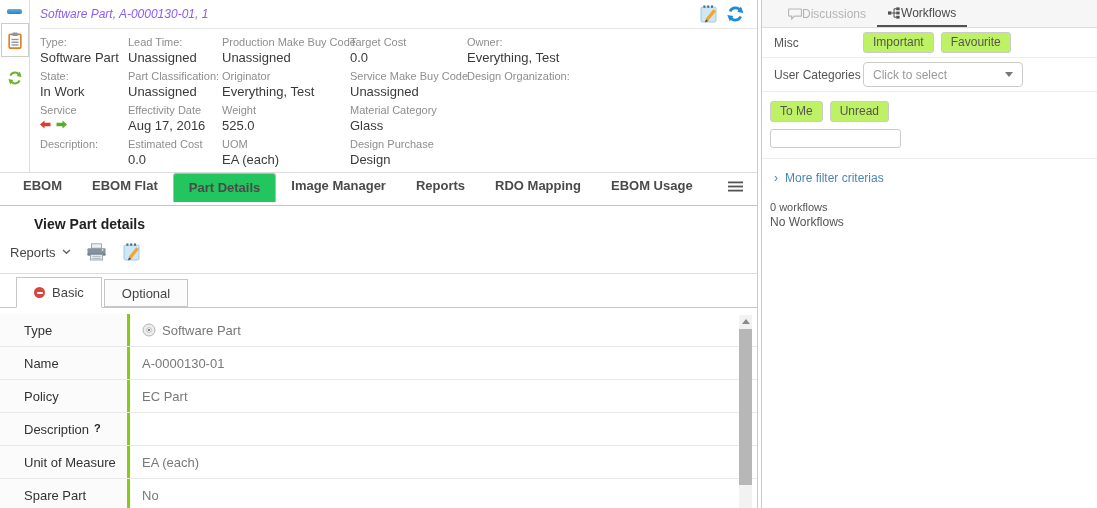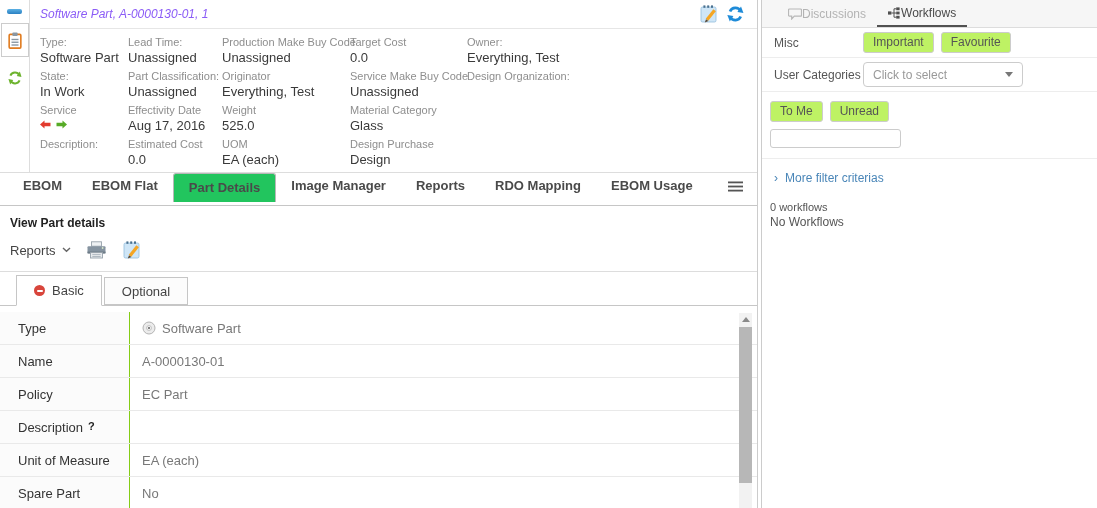--- a/index.html
+++ b/index.html
@@ -34,38 +34,38 @@
   .arrows { display: flex; gap: 5px; align-items: center; padding-top: 3px; }
   .arrows span { display: inline-flex; cursor: pointer; }
 
   
   .tabbar { flex: 0 0 33px; display: flex; align-items: flex-start; border-bottom: 1px solid #c6c6c6; padding-left: 8px; }
   .tab { font-size: 13px; font-weight: bold; color: #4a4a4a; padding: 0 15px; height: 26px; line-height: 26px; cursor: pointer; white-space: nowrap; }
   .tab.active { background: #22c55e; border: 1px solid #b8b8b8; border-bottom: none; border-radius: 3px 3px 0 0; height: 29px; line-height: 28px; margin-bottom: -1px; }
   .menu-btn { margin-left: 14px; height: 26px; display: flex; align-items: center; padding: 0 6px; cursor: pointer; }
 
   
-  .shead { font-size: 12px; font-weight: bold; color: #222; padding: 10px 10px 7px; }
+  .shead { font-size: 14px; font-weight: bold; color: #222; padding: 10px 10px 7px; margin-left: 24px; }
   .toolbar { display: flex; align-items: center; gap: 15px; padding: 3px 10px 11px; border-bottom: 1px solid #ddd; }
   .rep { display: flex; align-items: center; gap: 6px; font-size: 13px; color: #444; cursor: pointer; }
 
   
   .subtabs { flex: 0 0 34px; display: flex; align-items: flex-end; border-bottom: 1px solid #c6c6c6; padding-left: 16px; }
   .stab { height: 28px; display: flex; align-items: center; gap: 7px; padding: 0 17px; font-size: 13px; color: #444;
           border: 1px solid #c6c6c6; background: #fcfcfc; cursor: pointer; }
   .stab + .stab { margin-left: 2px; }
   .stab.active { background: #fff; border-bottom: 1px solid #fff; margin-bottom: -1px; height: 31px; }
   .marker { width: 11px; height: 11px; border-radius: 50%; background: #d8453c; position: relative; display: inline-block; }
   .marker::after { content: ""; position: absolute; left: 2.5px; top: 4.5px; width: 6px; height: 2px; background: #fff; border-radius: 1px; }
 
   
   .twrap { position: relative; flex: 1; margin-top: 6px; overflow: hidden; }
   .kvrow { display: flex; height: 33px; border-bottom: 1px solid #e9e9e9; }
-  .kvl { flex: 0 0 130px; background: #fbfbfb; border-right: 1px solid #84cc16; display: flex; align-items: center;
-         padding-left: 18px; font-size: 13px; color: #333; gap: 5px; }
+  .kvl { flex: 0 0 130px; background: #fbfbfb; border-right: 3px solid #84cc16; display: flex; align-items: center;
+         padding-left: 24px; font-size: 13px; color: #333; gap: 5px; }
   .kvv { flex: 1; display: flex; align-items: center; padding-left: 12px; font-size: 13px; color: #787878; gap: 6px; }
   .help { font-weight: bold; color: #222; font-size: 11px; position: relative; top: -1px; }
 
   .sbar { position: absolute; top: 1px; right: 5px; width: 13px; bottom: 0; background: #f2f2f2; }
   .sup { height: 13px; display: flex; align-items: center; justify-content: center; cursor: pointer; }
   .sup::after { content: ""; border-left: 4px solid transparent; border-right: 4px solid transparent; border-bottom: 5px solid #8a8a8a; }
   .sthumb { position: absolute; left: 0; right: 0; top: 14px; height: 156px; background: #b7b7b7; cursor: pointer; }
 
   
   .rtabs { flex: 0 0 28px; background: #f6f6f6; border-bottom: 1px solid #ddd; display: flex; padding-left: 15px; }

